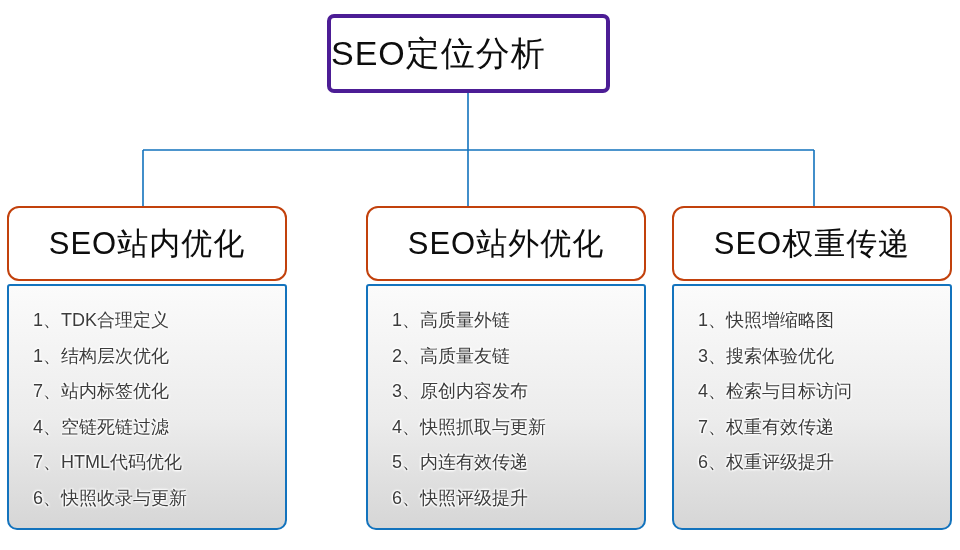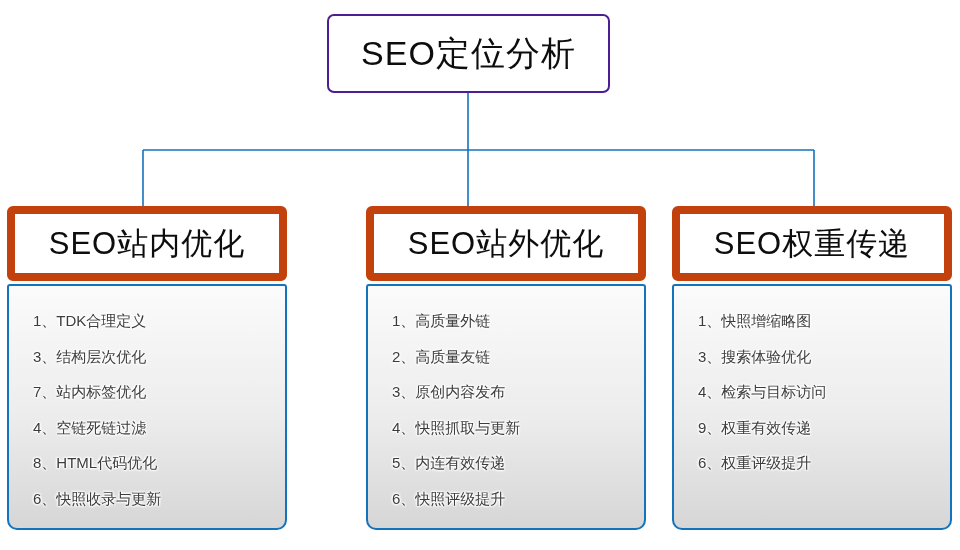--- a/index.html
+++ b/index.html
@@ -8,56 +8,56 @@
     width:960px;height:550px;
     background:#fff;
     font-family:"Liberation Sans","DejaVu Sans",sans-serif;
     overflow:hidden;
   }
   .connectors{position:absolute;left:0;top:0;z-index:0;}
   .node{
     position:absolute;
     box-sizing:border-box;
     background:#fff;
-    border:2px solid #4c1d95;
-    display:flex;align-items:center;justify-content:center;
+    border:4px solid #4c1d95;
+    display:flex;align-items:center;
     z-index:1;
   }
   .root-node{
     left:327px;top:14px;width:283px;height:79px;
     border-radius:7px;
     font-size:34px;color:#0d0d0d;
     letter-spacing:1px;
   }
   .column{position:absolute;top:206px;width:280px;z-index:1;}
   .col-0{left:7px;}
   .col-1{left:330px;margin-left:36px;}
   .col-2{left:672px;}
   .col-header{
     box-sizing:border-box;
     width:100%;height:75px;
     background:#fff;
-    border:8px solid #c2410c;
-    border-radius:6px;
+    border:2px solid #c2410c;
+    border-radius:12px;
     display:flex;align-items:center;justify-content:center;
     font-size:31px;color:#0d0d0d;
     letter-spacing:1px;
     text-align:right;
   }
   .col-list{
     box-sizing:border-box;
     margin-top:3px;
     width:100%;height:246px;
     border:2px solid #1373bd;
     border-radius:3px 3px 10px 10px;
     background:linear-gradient(to bottom,#fbfbfb 0%,#ececec 55%,#d6d6d6 100%);
     padding:17px 10px 0 24px;
   }
   .list-item{
-    font-size:15px;
+    font-size:18px;
     line-height:35.5px;
     color:#3c3c3c;
     white-space:nowrap;
     text-shadow:0 0 2px #fff,1px 1px 2px #fff,-1px -1px 2px #fff,1px -1px 2px #fff,-1px 1px 2px #fff;
   }
 </style>
 </head>
 <body>
 
 <div class="canvas">
@@ -69,24 +69,24 @@
   <div class="node root-node">
     <span>SEO定位分析</span>
   </div>
 
   <div class="column col-0">
     <div class="col-header">
       <span>SEO站内优化</span>
     </div>
     <div class="col-list">
       <div class="list-item">1、TDK合理定义</div>
-      <div class="list-item">3、结构层次优化</div>
+      <div class="list-item">1、结构层次优化</div>
       <div class="list-item">7、站内标签优化</div>
       <div class="list-item">4、空链死链过滤</div>
-      <div class="list-item">8、HTML代码优化</div>
+      <div class="list-item">7、HTML代码优化</div>
       <div class="list-item">6、快照收录与更新</div>
     </div>
   </div>
 
   <div class="column col-1">
     <div class="col-header">
       <span>SEO站外优化</span>
     </div>
     <div class="col-list">
       <div class="list-item">1、高质量外链</div>
@@ -99,18 +99,18 @@
   </div>
 
   <div class="column col-2">
     <div class="col-header">
       <span>SEO权重传递</span>
     </div>
     <div class="col-list">
       <div class="list-item">1、快照增缩略图</div>
       <div class="list-item">3、搜索体验优化</div>
       <div class="list-item">4、检索与目标访问</div>
-      <div class="list-item">9、权重有效传递</div>
+      <div class="list-item">7、权重有效传递</div>
       <div class="list-item">6、权重评级提升</div>
     </div>
   </div>
 
 </div>
 
 </body></html>

